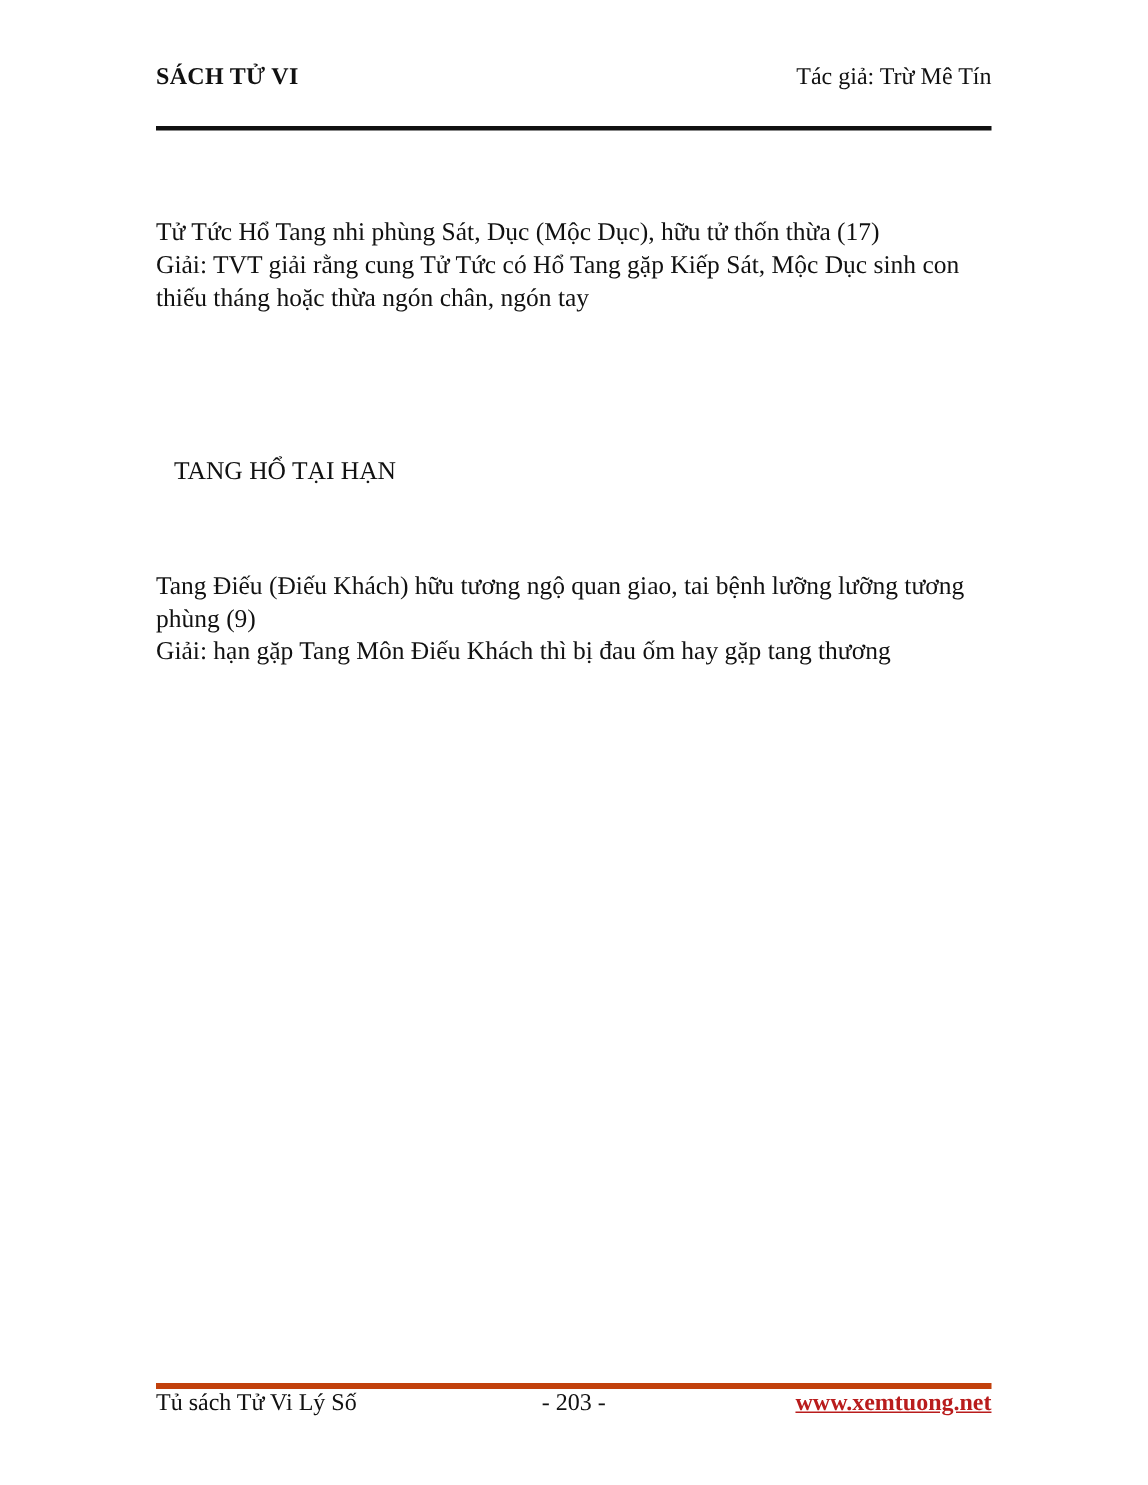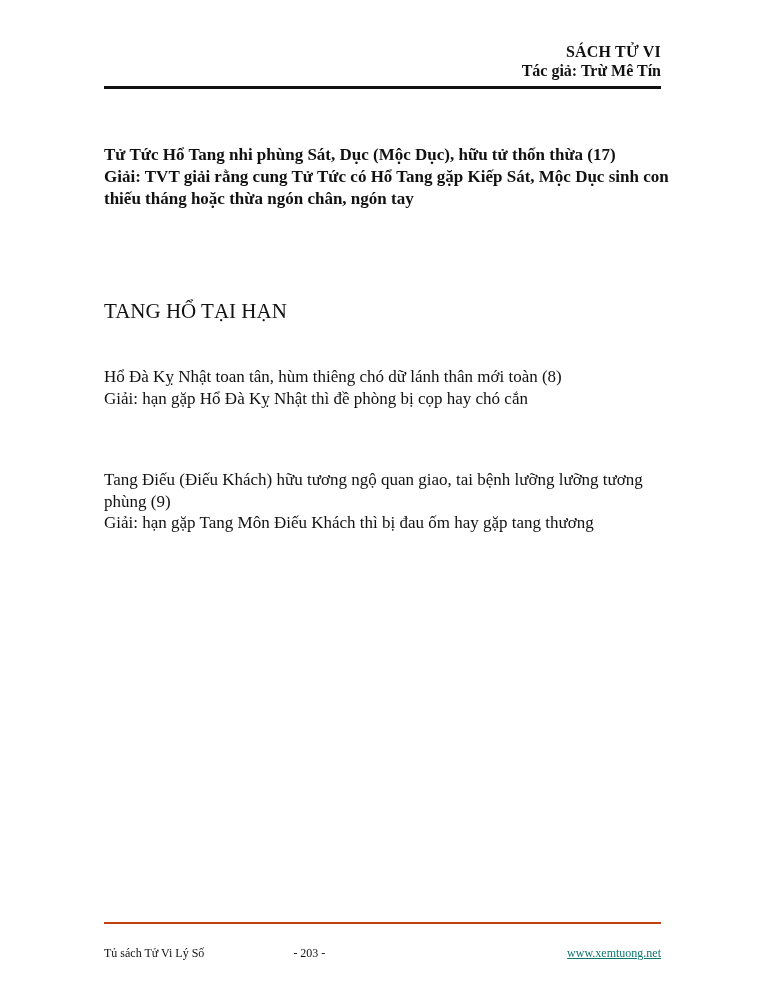--- a/index.html
+++ b/index.html
@@ -22,79 +22,77 @@
     position: absolute;
     left: 104px;
     top: 42px;
     width: 557px;
     display: flex;
     justify-content: space-between;
     align-items: flex-end;
     font-size: 16px;
     line-height: 19px;
     border-bottom: 3px solid #111111;
-    padding-bottom: 6px;
-    flex-direction: column;
+    padding-bottom: 23px;
   }
   .book-title { font-weight: bold; letter-spacing: 0.2px; }
-  .author-credit { font-weight: bold; }
+  .author-credit { font-weight: normal; }
 
   
   .content {
     position: absolute;
     left: 104px;
     top: 101px;
     width: 600px;
     font-size: 17px;
     line-height: 21.7px;
     white-space: pre;
   }
   .para        { margin: 0 0 16px 0; }
-  .pre-heading { margin-bottom: 48px; font-weight: bold; }
-  .heading     { margin: 0; font-weight: normal; font-size: 21px; line-height: 21.7px; }
+  .pre-heading { margin-bottom: 38px; }
+  .heading     { margin: 12px; font-weight: normal; font-size: 17px; line-height: 21.7px; }
 
   
   .page-footer {
     position: absolute;
     left: 104px;
     top: 922px;
     width: 557px;
-    border-top: 2px solid #c2410c;
-    padding-top: 20px;
+    border-top: 4px solid #c2410c;
+    padding-top: 0;
     display: flex;
     align-items: baseline;
-    font-size: 12px;
+    font-size: 16px;
     line-height: 19px;
   }
   .footer-left   { width: 34%; text-align: left; }
-  .footer-center { width: 32%; text-align: left; }
+  .footer-center { width: 32%; text-align: center; }
   .footer-right  { width: 34%; text-align: right; }
   .website-link {
-    color: #0f766e;
+    color: #b91c1c;
     text-decoration: underline;
     cursor: pointer;
+    font-weight: bold;
   }
 </style>
 </head>
 <body>
 
 <div class="page">
 
   <div class="page-header">
     <span class="book-title">SÁCH TỬ VI</span>
     <span class="author-credit">Tác giả: Trừ Mê Tín</span>
   </div>
 
   <div class="content">
     <p class="para pre-heading">Tử Tức Hổ Tang nhi phùng Sát, Dục (Mộc Dục), hữu tử thốn thừa (17)
 Giải: TVT giải rằng cung Tử Tức có Hổ Tang gặp Kiếp Sát, Mộc Dục sinh con
 thiếu tháng hoặc thừa ngón chân, ngón tay</p>
     <h2 class="heading">TANG HỔ TẠI HẠN</h2>
-    <p class="para">Hổ Đà Kỵ Nhật toan tân, hùm thiêng chó dữ lánh thân mới toàn (8)
-Giải: hạn gặp Hổ Đà Kỵ Nhật thì đề phòng bị cọp hay chó cắn</p>
     <p class="para">Tang Điếu (Điếu Khách) hữu tương ngộ quan giao, tai bệnh lưỡng lưỡng tương
 phùng (9)
 Giải: hạn gặp Tang Môn Điếu Khách thì bị đau ốm hay gặp tang thương</p>
     
     
     
   </div>
 
   <div class="page-footer">
     <span class="footer-left">Tủ sách Tử Vi Lý Số</span>

